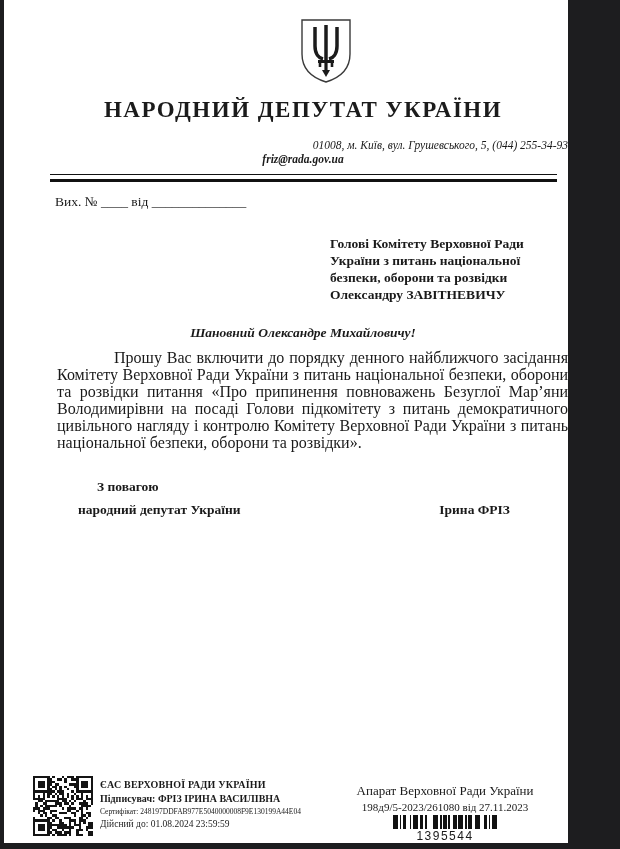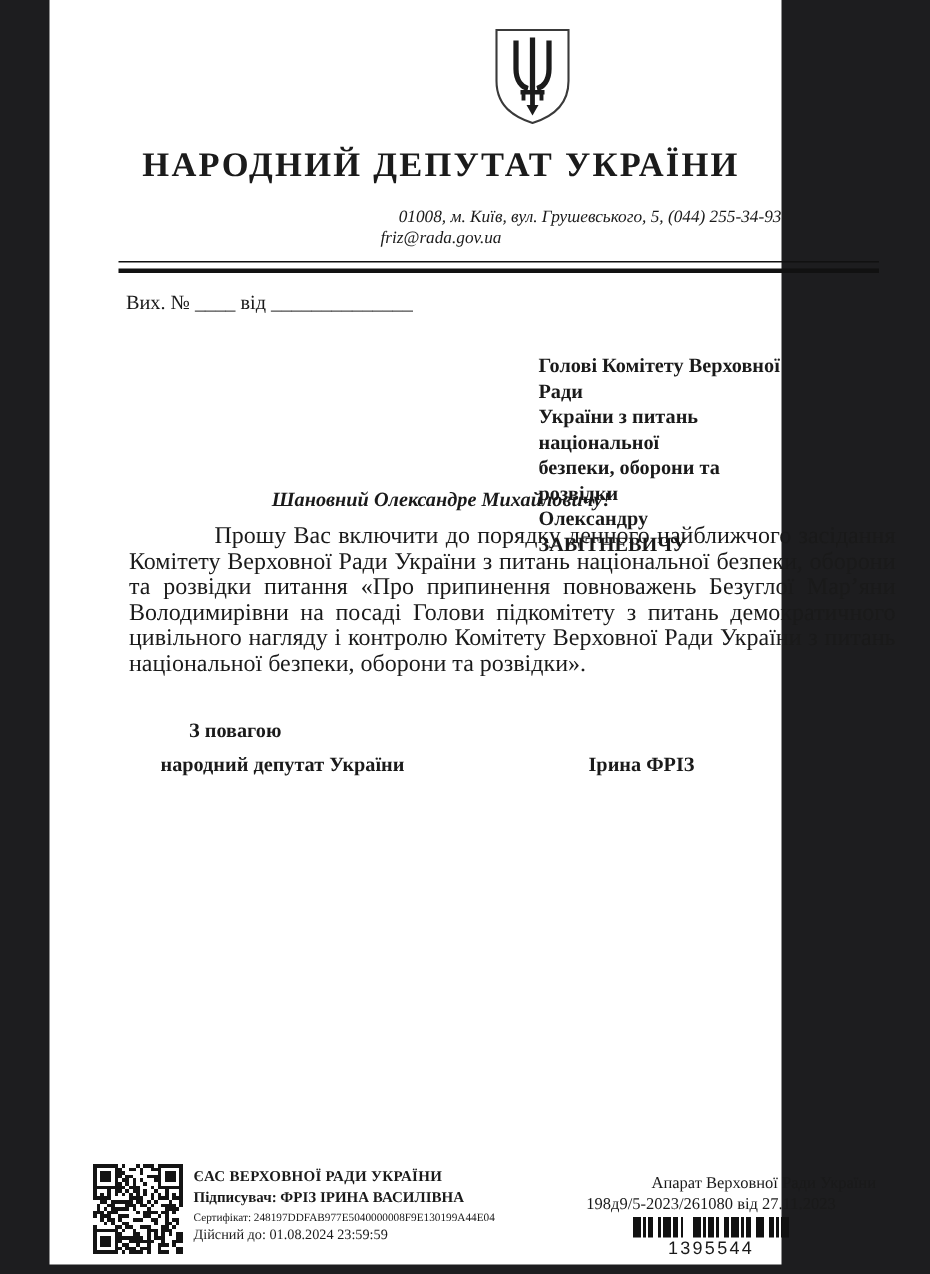--- a/index.html
+++ b/index.html
@@ -5,34 +5,33 @@
   html,body{margin:0;padding:0;}
   .frame{
     position:relative;
     width:620px;height:849px;
     background:#1d1d1f;
     overflow:hidden;
     font-family:"Liberation Serif", serif;
   }
   .page{
     position:absolute;left:4px;top:0;
-    width:488px;height:843px;
+    width:564px;height:843px;
     background:#ffffff;
     color:#1a1a1a;
-    margin-left:29px;
   }
   .abs{position:absolute;}
   .centered{left:0;right:0;text-align:center;padding-left:34px;}
   .emblem{left:294px;top:18px;width:56px;height:66px;}
   .title{
     top:97px;font-size:23px;font-weight:bold;
     letter-spacing:1.5px;margin:0;color:#1b1b1b;
   }
   .addr{top:139px;font-style:italic;font-size:11.5px;text-align:right;}
-  .addr2{top:153px;font-style:italic;font-size:11.5px;}
+  .addr2{top:153px;font-style:italic;font-size:11.5px;font-weight:bold;}
   .rule{
     left:46px;top:174px;width:507px;height:4px;
     border-top:1.5px solid #111;border-bottom:3px solid #111;
   }
   .refline{left:51px;top:194px;font-size:13.5px;}
   .addressee{left:326px;top:235px;font-size:13.5px;font-weight:bold;line-height:17px;}
   .salutation{top:325px;font-size:13.5px;font-weight:bold;font-style:italic;}
   .body-par{
     left:53px;top:349px;width:511px;margin:0;
     font-size:16px;line-height:17px;
@@ -41,21 +40,21 @@
   .respect{left:93px;top:479px;font-size:13.5px;font-weight:bold;}
   .position{left:74px;top:502px;font-size:13.5px;font-weight:bold;}
   .signer-name{right:58px;top:502px;font-size:13.5px;font-weight:bold;}
   .qr{left:29px;top:776px;width:60px;height:60px;}
   .stamp-text{left:96px;top:780px;line-height:1;}
   .stamp-l1{font-size:10px;font-weight:bold;letter-spacing:.2px;}
   .stamp-l2{margin-top:4px;font-size:10px;font-weight:bold;}
   .stamp-l3{margin-top:4px;font-size:7.5px;}
   .stamp-l4{margin-top:4px;font-size:9.5px;}
   .reg{left:331px;top:783px;width:220px;text-align:center;}
-  .reg-org{font-size:11px;text-align:right;}
+  .reg-org{font-size:13px;}
   .reg-num{font-size:11px;margin-top:2px;}
   .barcode{width:104px;height:14px;margin:2px auto 0;}
   .reg-digits{
     font-family:"Liberation Sans", sans-serif;
     font-size:12px;letter-spacing:1.5px;margin-top:0px;
   }
   svg{display:block;width:100%;height:100%;}
 </style>
 </head>
 <body>

